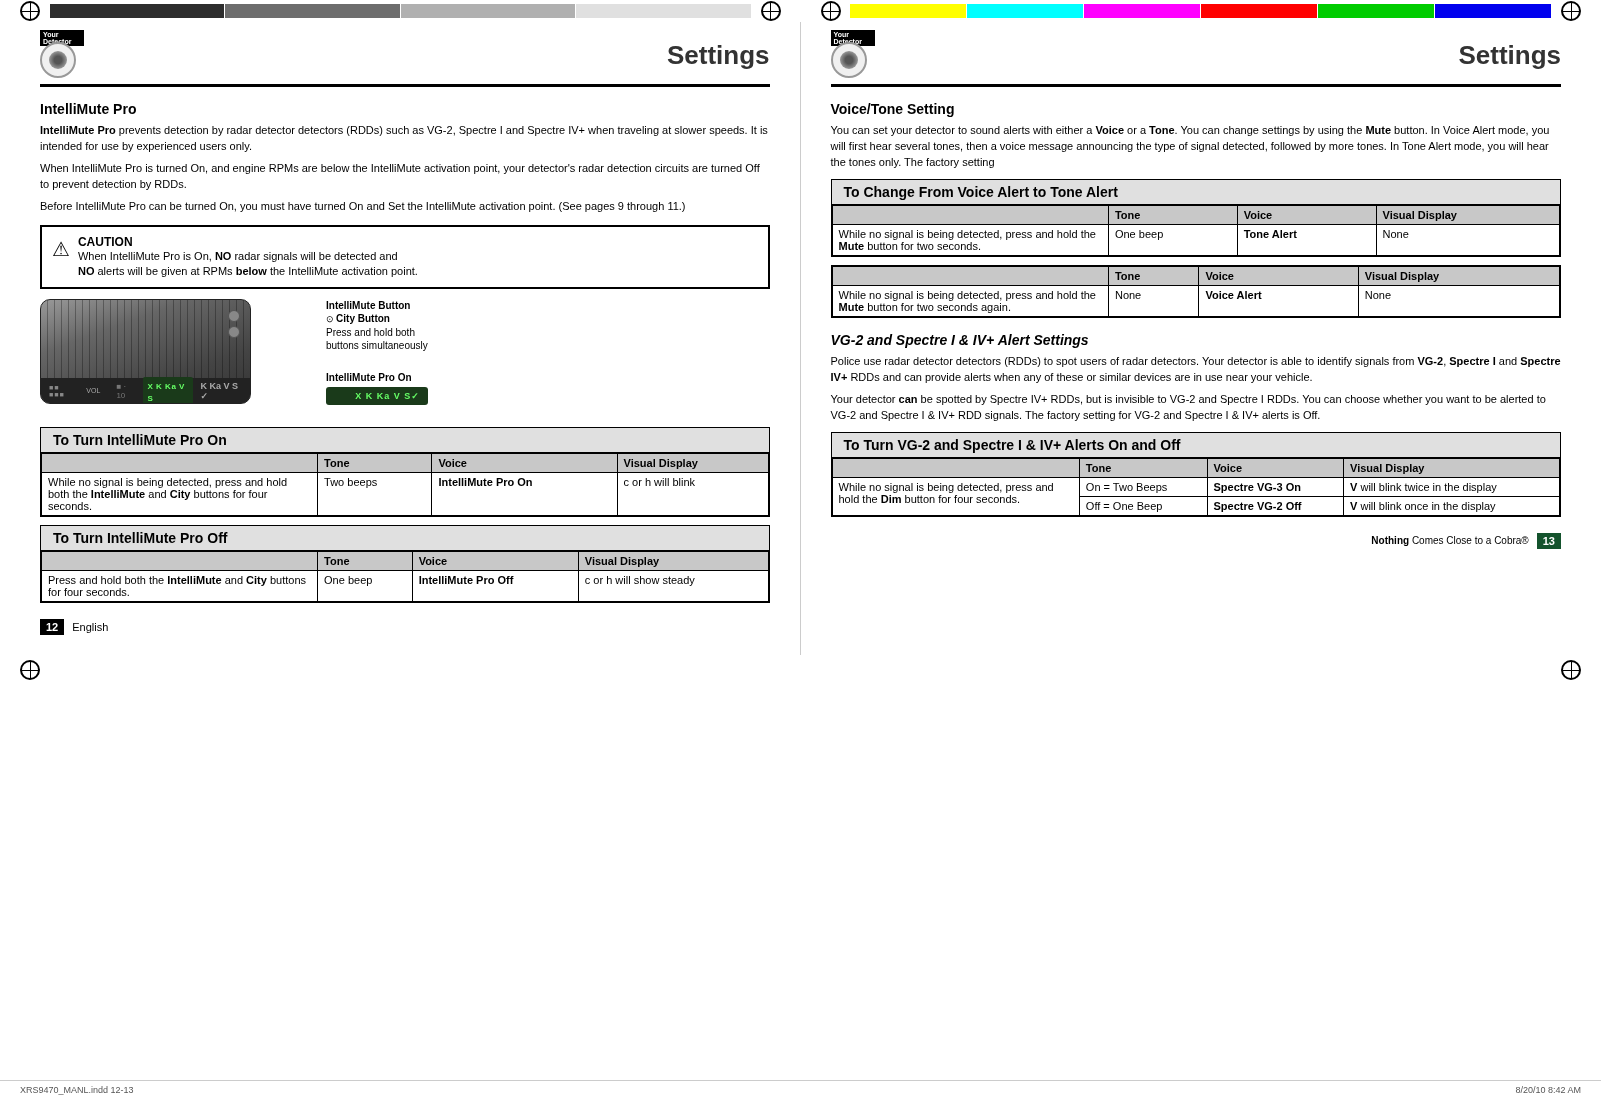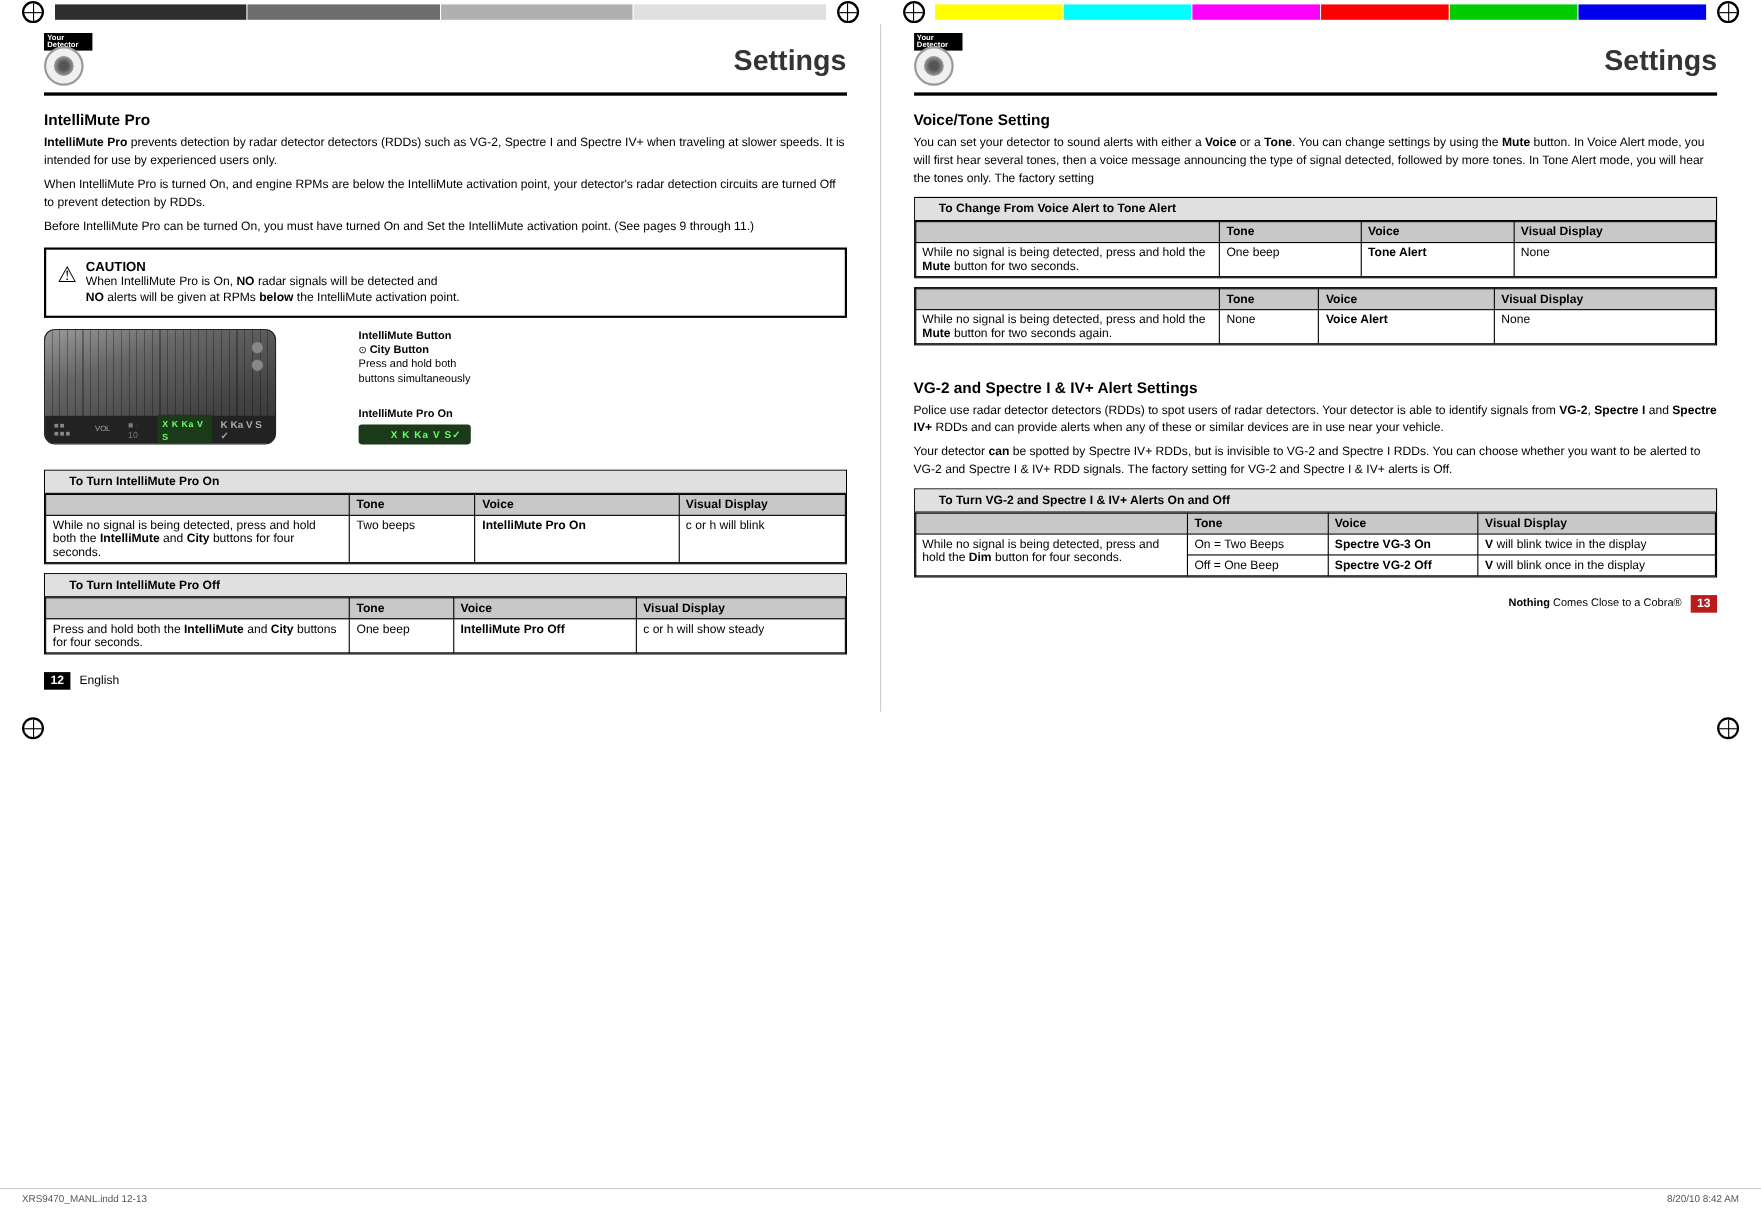--- a/index.html
+++ b/index.html
@@ -110,23 +110,23 @@
       text-align: right;
     }
 
     
     .settings-table-container {
       margin: 8px 0;
       border: 1px solid #000;
     }
     .table-header-row {
       background: #e0e0e0;
-      padding: 4px 22px;
-      font-weight: bold;
-      font-size: 11px;
+      padding: 4px 12px;
+      font-weight: bold;
+      font-size: 14px;
       border-bottom: 1px solid #000;
     }
     .settings-table {
       width: 100%;
       border-collapse: collapse;
       font-size: 11px;
     }
     .settings-table th {
       background: #c8c8c8;
       padding: 3px 6px;
@@ -143,21 +143,21 @@
       border-top: none;
     }
     .page-number-left {
       background: #000;
       color: #fff;
       padding: 2px 6px;
       font-weight: bold;
       font-size: 11px;
     }
     .page-number-right {
-      background: #b91c1c;
+      background: #14532d;
       color: #fff;
       padding: 2px 6px;
       font-weight: bold;
       font-size: 11px;
     }
     .footer-brand {
       font-size: 10px;
     }
 
     
@@ -454,21 +454,21 @@
             <tr>
               <td>While no signal is being detected, press and hold the <b>Mute</b> button for two seconds again.</td>
               <td>None</td>
               <td><b>Voice Alert</b></td>
               <td>None</td>
             </tr>
           </tbody>
         </table>
       </div>
 
-      <div class="section-title" style="margin-top:30px;">VG-2 and Spectre I &amp; IV+ Alert Settings</div>
+      <div class="section-title" style="margin-top:14px;font-style:italic;">VG-2 and Spectre I &amp; IV+ Alert Settings</div>
       <p class="section-text">
         Police use radar detector detectors (RDDs) to spot users of radar detectors. Your detector is able to identify signals from <b>VG-2</b>, <b>Spectre I</b> and <b>Spectre IV+</b> RDDs and can provide alerts when any of these or similar devices are in use near your vehicle.
       </p>
       <p class="section-text">
         Your detector <b>can</b> be spotted by Spectre IV+ RDDs, but is invisible to VG-2 and Spectre I RDDs. You can choose whether you want to be alerted to VG-2 and Spectre I &amp; IV+ RDD signals. The factory setting for VG-2 and Spectre I &amp; IV+ alerts is Off.
       </p>
 
       <div class="settings-table-container">
         <div class="table-header-row">To Turn VG-2 and Spectre I &amp; IV+ Alerts On and Off</div>
         <table class="settings-table">

